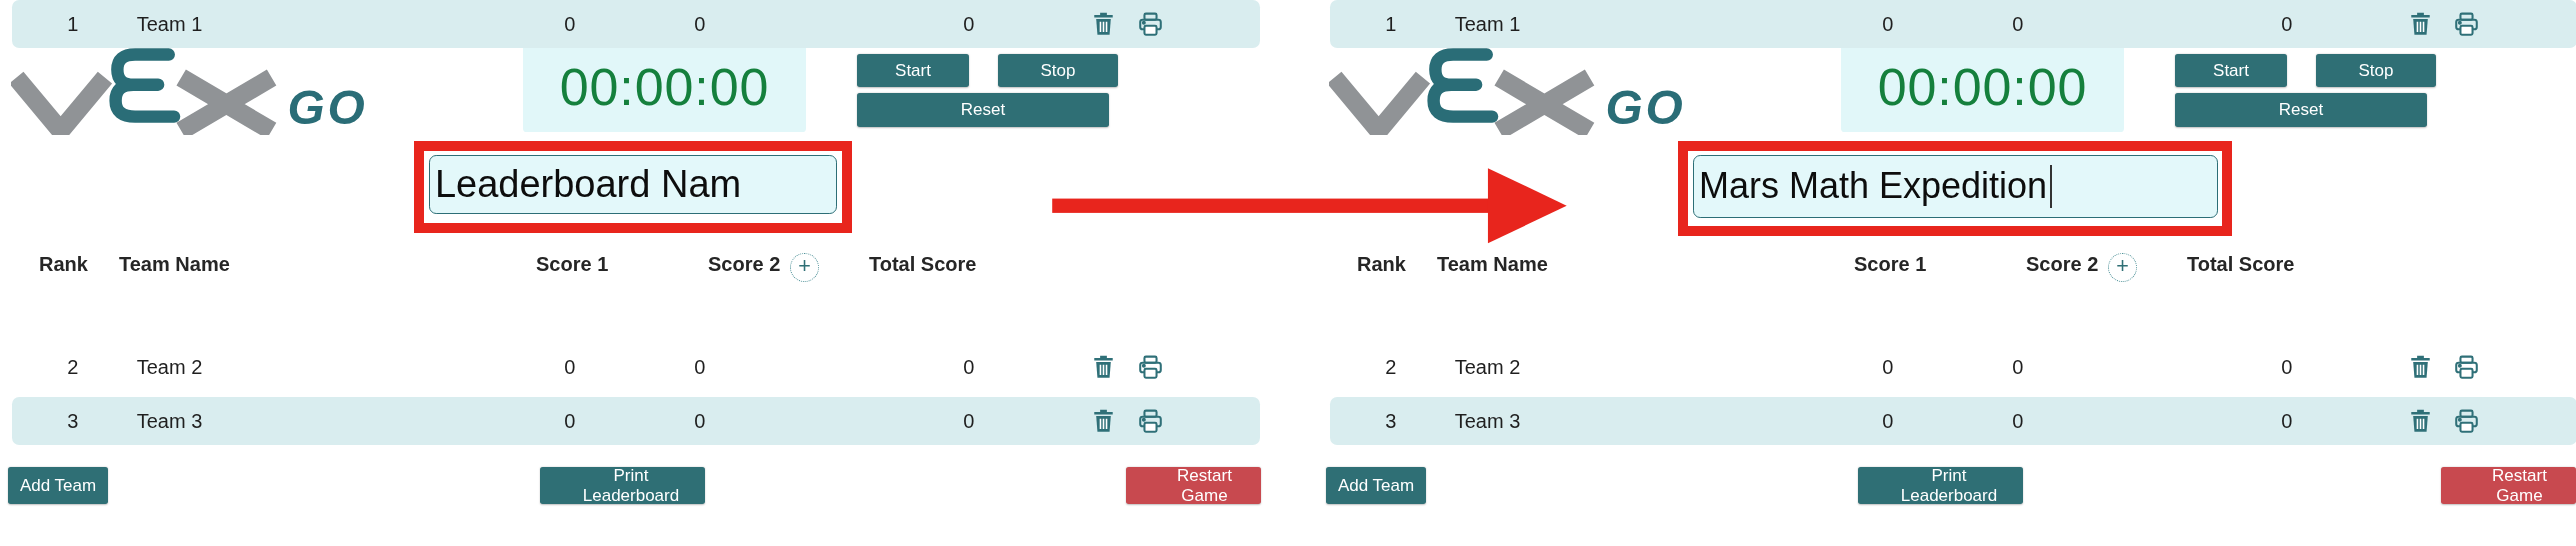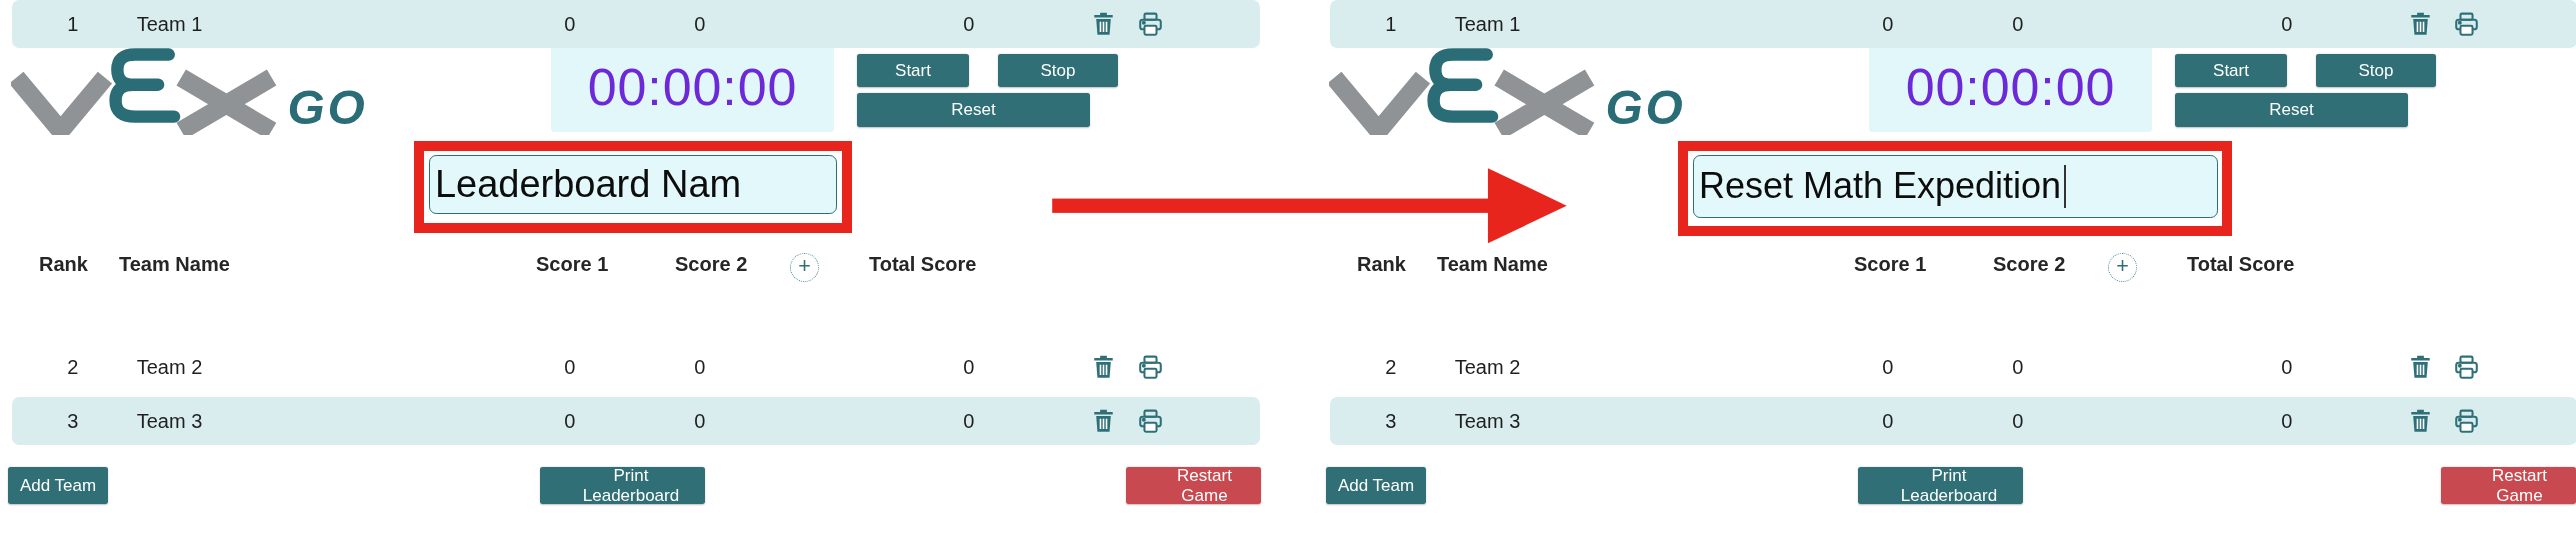--- a/index.html
+++ b/index.html
@@ -6,46 +6,46 @@
   #stage{position:relative;width:2576px;height:547px;background:#fff;overflow:hidden;
          font-family:"Liberation Sans",sans-serif;}
   .panel{position:absolute;top:0;height:547px;}
   #panel-left{left:0;width:1286px;}
   #panel-right{left:1318px;width:1258px;}
 
   .logo{position:absolute;left:10.8px;top:45px;width:390px;height:90px;}
 
   .timer{position:absolute;left:523px;top:41px;width:283px;height:91px;background:#e1f7f9;
          border-radius:3.6px;display:flex;align-items:center;justify-content:center;
-         font-size:52px;color:#6d28d9;letter-spacing:0.9px;margin-left:28px;}
+         font-size:52px;color:#15803d;letter-spacing:0.9px;}
 
   .btn{position:absolute;background:#2f6f75;color:#fff;border:none;border-radius:2.7px;
        font-family:"Liberation Sans",sans-serif;font-size:17px;display:flex;align-items:center;
        justify-content:center;cursor:pointer;box-shadow:0 0.9px 1.8px rgba(0,0,0,.25);}
   .btn-start{left:857px;top:54px;width:112px;height:33px;}
   .btn-stop{left:998px;top:54px;width:120px;height:33px;}
-  .btn-reset{left:857px;top:93px;width:233px;height:34px;}
+  .btn-reset{left:857px;top:93px;width:252px;height:34px;}
 
   .highlight-box{position:absolute;top:141px;border:10px solid #e8251d;background:#fff;}
   #panel-left .highlight-box{left:414px;width:418px;height:72px;}
   #panel-right .highlight-box{left:360px;width:534px;height:75px;}
   .name-input{position:absolute;left:4.5px;top:3.6px;background:#e3f8fa;border:1.8px solid #2c6e76;
               border-radius:7.2px;font-weight:normal;font-size:38px;color:#0d0d0d;
               display:flex;align-items:center;padding:0 5.4px;overflow:hidden;white-space:nowrap;}
   #panel-left .name-input{width:396px;height:57px;}
   #panel-right .name-input{width:513px;height:61px;font-size:36px;}
   .caret{display:inline-block;width:2.7px;height:43px;background:#333;margin-left:2.7px;}
 
   .thead{position:absolute;top:249px;left:0;width:100%;height:30.5px;font-size:20px;
          font-weight:600;color:#262626;}
   .thead span{position:absolute;top:3.6px;}
   .h-rank{left:39px;}
   .h-team{left:119px;}
   .h-score1{left:536px;}
-  .h-score2{left:675px;}
+  .h-score2{left:708px;}
   .h-total{left:861px;margin-left:8px;}
   .plus-circle{position:absolute;left:790px;top:-1.8px;width:27px;height:27px;border:1.8px dotted #4b8f96;
                border-radius:50%;color:#2f6f75;font-size:21.5px;line-height:25px;text-align:center;
                font-weight:400;cursor:pointer;}
 
   .trow{position:absolute;left:11.7px;height:48px;border-radius:7.2px;font-size:20px;color:#1f1f1f;}
   #panel-left .trow{width:1248px;}
   #panel-right .trow{width:1247px;}
   .trow.shaded{background:#d9edef;}
   .trow:nth-of-type(1){top:290px;}
@@ -188,21 +188,21 @@
       <text x="312" y="88" font-size="54" font-weight="bold" font-style="italic" fill="#2a6d77" font-family="Liberation Sans, sans-serif" letter-spacing="3">GO</text>
     </svg>
 
     <div class="timer">00:00:00</div>
     <button class="btn btn-start">Start</button>
     <button class="btn btn-stop">Stop</button>
     <button class="btn btn-reset">Reset</button>
 
     <div class="highlight-box">
       <div class="name-input" role="textbox">
-        <span>Reset Math Expedition</span>
+        <span>Mars Math Expedition</span>
         <span class="caret"></span>
       </div>
     </div>
 
     <div class="thead">
       <span class="h-rank">Rank</span>
       <span class="h-team">Team Name</span>
       <span class="h-score1">Score 1</span>
       <span class="h-score2">Score 2</span>
       <span class="plus-circle">+</span>

